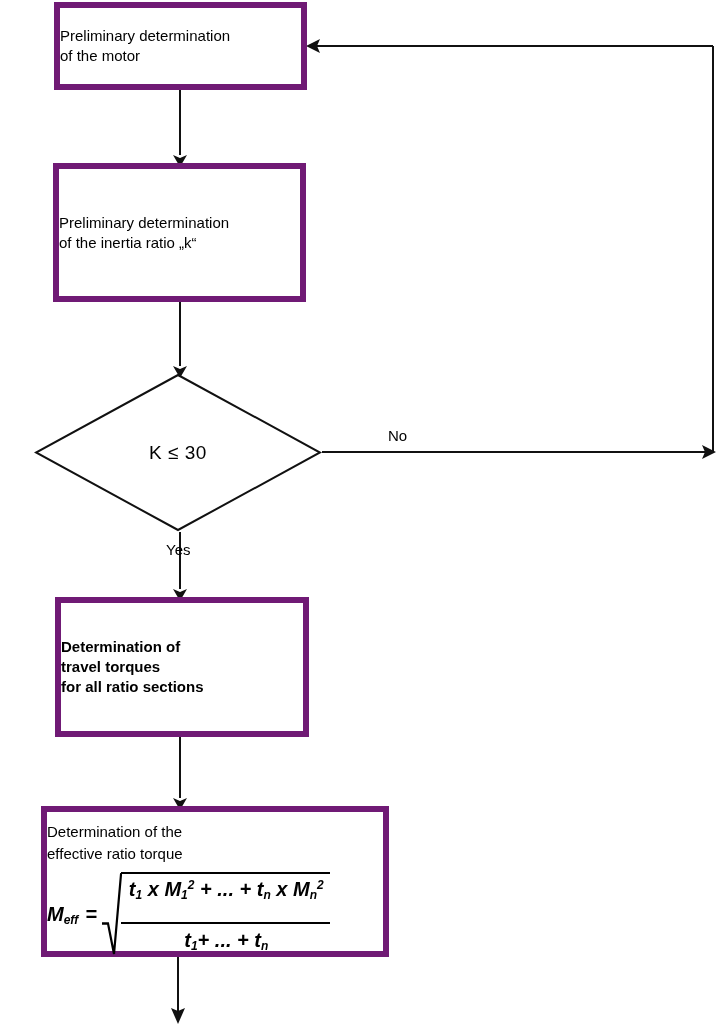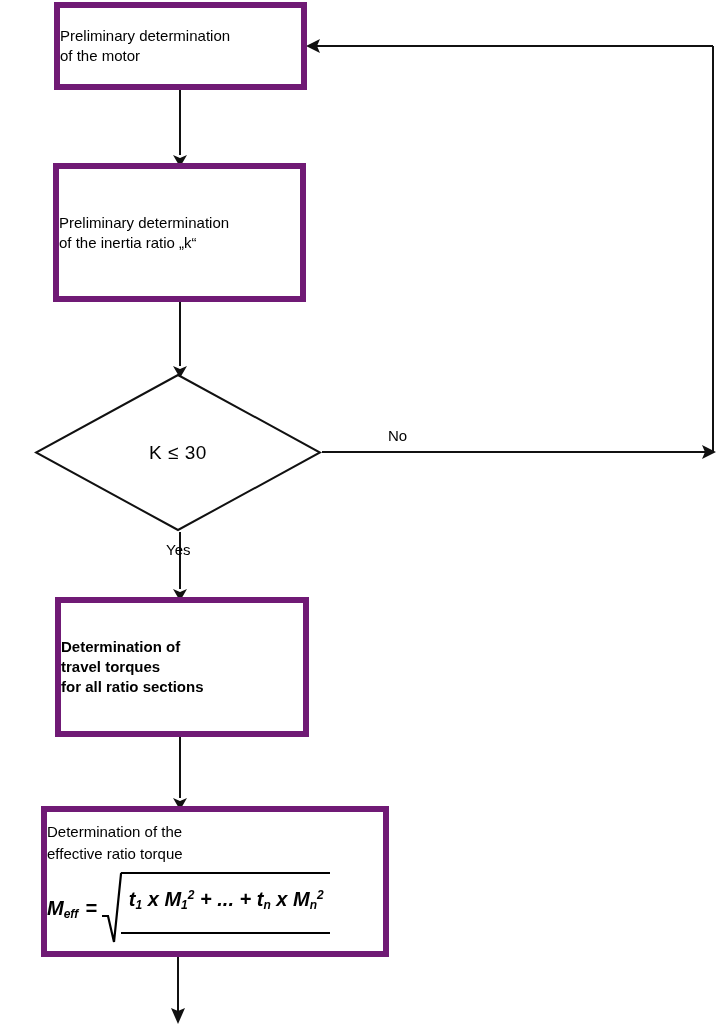--- a/index.html
+++ b/index.html
@@ -176,18 +176,19 @@
       <span class="f-eq">=</span>
 
       <span class="radical">
         <span class="radical-sign">
           <svg viewBox="0 0 20 72" preserveAspectRatio="none" width="20" height="72">
             <path d="M 1 44 L 6 44 L 12 70 L 19 2" fill="none" stroke="#000000" stroke-width="2.2" stroke-linecap="square" stroke-linejoin="miter"></path>
           </svg>
         </span>
         <span class="fraction">
           <span class="numer"><span>t</span><sub>1</sub>&nbsp;<span>x</span>&nbsp;<span>M</span><sub>1</sub><sup>2</sup>&nbsp;<span>+</span>&nbsp;<span>...</span>&nbsp;<span>+</span>&nbsp;<span>t</span><sub>n</sub>&nbsp;<span>x</span>&nbsp;<span>M</span><sub>n</sub><sup>2</sup></span>
+          <span class="denom"><span>t</span><sub>1</sub><span>+</span>&nbsp;<span>...</span>&nbsp;<span>+</span>&nbsp;<span>t</span><sub>n</sub></span>
         </span>
       </span>
     </div>
   </div>
 
 </div>
 
 </body></html>

